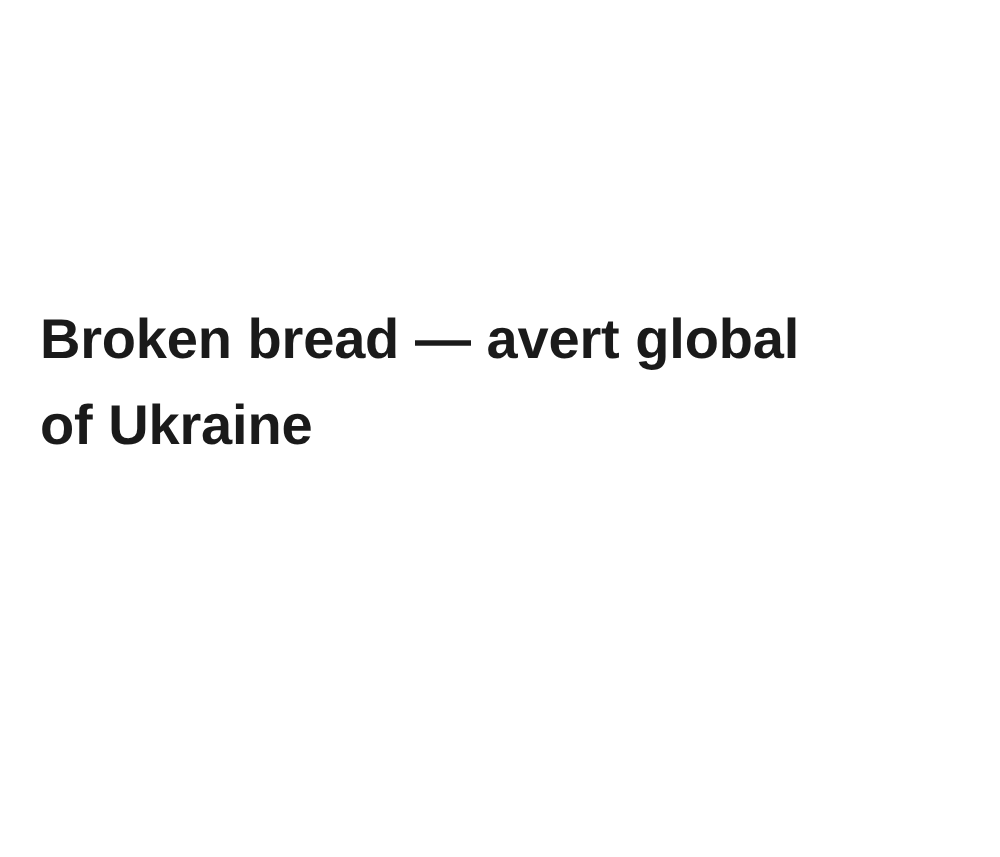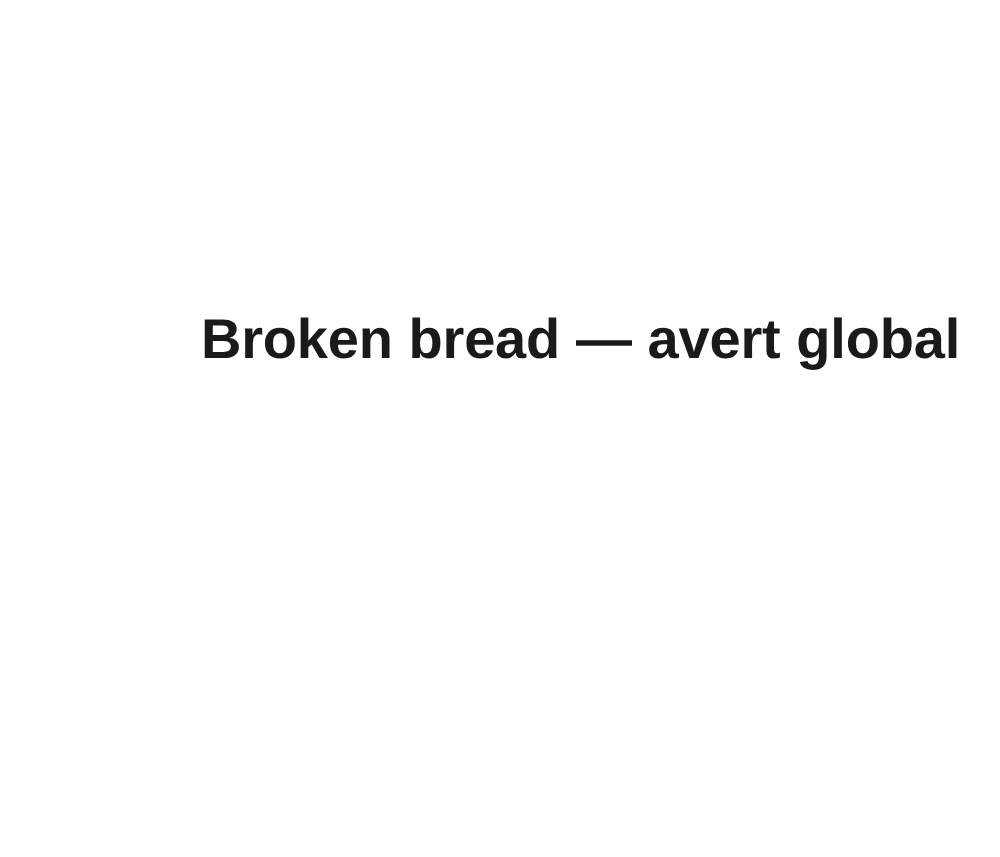--- a/index.html
+++ b/index.html
@@ -53,18 +53,19 @@
     display: block;
     white-space: pre;
   }
 </style>
 </head>
 <body>
 
 <div class="page" style="--page-bg: #ffffff; --ink: #1a1a1a;">
 
   <div class="title-block">
-    <h1 class="headline" style="text-align: right; font-size: 56px; line-height: 86px;">
+    <h1 class="headline" style="text-align: left; font-size: 56px; line-height: 86px;">
       <span class="headline-line">Broken bread — avert global</span>
+      <span class="headline-line">of Ukraine</span>
     </h1>
   </div>
 
 </div>
 
 </body></html>

